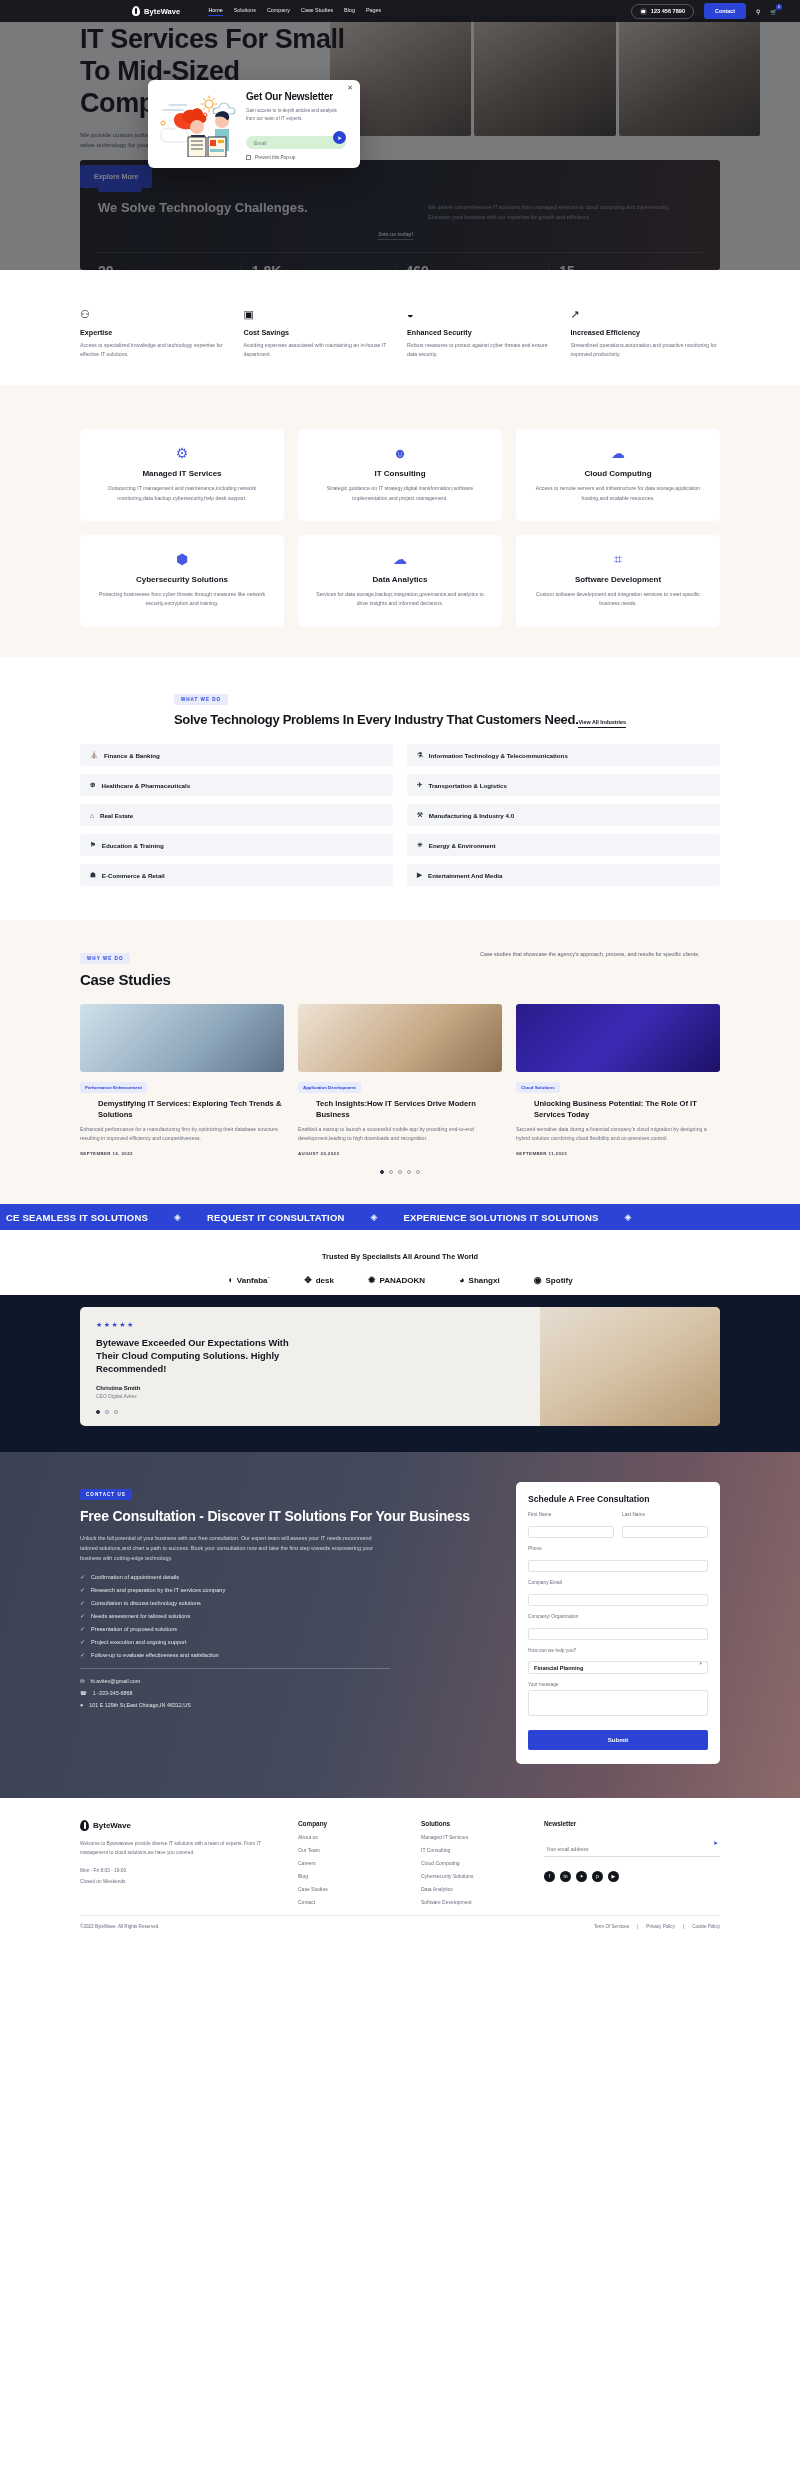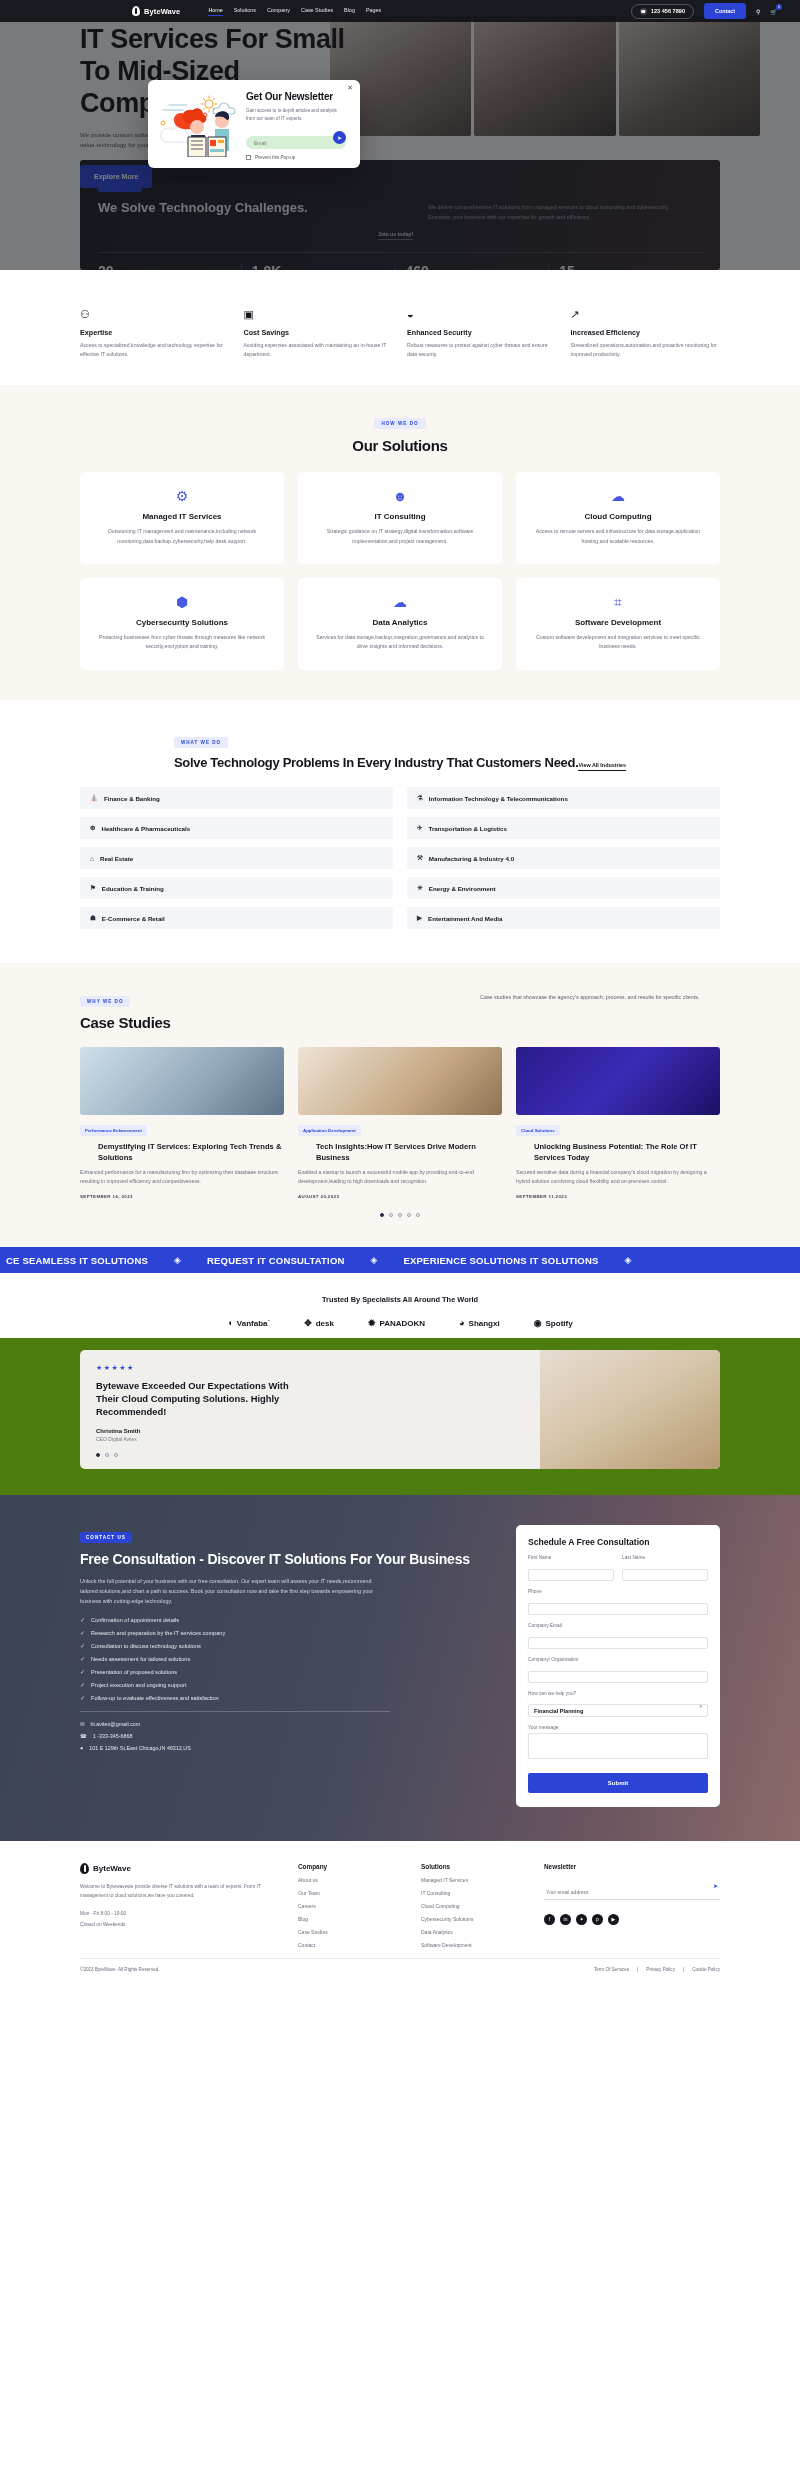--- a/index.html
+++ b/index.html
@@ -185,21 +185,21 @@
   .mq-sep { font-size: 9px; opacity: .95; }
 
   
   .trusted { background: #fff; padding: 22px 80px 10px; text-align: center; }
   .trusted-t { font-size: 7.4px; font-weight: 600; color: #13151c; }
   .logos { display: flex; justify-content: center; gap: 34px; margin-top: 14px; align-items: center; }
   .logo { display: flex; align-items: center; gap: 4px; font-size: 8px; font-weight: 700; color: #13151c; }
   .logo-mark { font-size: 9px; }
 
   
-  .testi-wrap { background: #4d7c0f; padding: 12px 80px 26px; }
+  .testi-wrap { background: #0f172a; padding: 12px 80px 26px; }
   .testi { display: flex; background: #f1efec; border-radius: 5px; overflow: hidden; min-height: 80px; }
   .testi-left { flex: 1; padding: 14px 16px 12px; }
   .stars { color: #2b44d6; font-size: 7px; letter-spacing: 1.5px; }
   .testi-q { font-size: 9.4px; font-weight: 700; line-height: 1.35; color: #13151c; margin-top: 8px; width: 200px; }
   .testi-n { font-size: 6px; font-weight: 700; color: #13151c; margin-top: 9px; }
   .testi-r { font-size: 5px; color: #777c89; margin-top: 2px; }
   .testi-dots { display: flex; gap: 5px; margin-top: 11px; }
   .testi-img { width: 180px; background: linear-gradient(150deg,#e6ddd2,#d8c6ab 45%,#b79a72); }
 
   
@@ -412,24 +412,20 @@
       <div class="feat-desc">Robust measures to protect against cyber threats and ensure data security.</div>
     </div>
     <div class="feature">
       <span class="feat-icon">↗</span>
       <div class="feat-title">Increased Efficiency</div>
       <div class="feat-desc">Streamlined operations,automation,and proactive monitoring for improved productivity.</div>
     </div>
   </div>
 
   <div class="solutions">
-    <div class="sec-center">
-      <span class="chip-light">HOW WE DO</span>
-      <div class="sec-title">Our Solutions</div>
-    </div>
     <div class="cards">
       <div class="card">
         <span class="card-icon">⚙</span>
         <div class="card-title">Managed IT Services</div>
         <div class="card-desc">Outsourcing IT management and maintenance,including network monitoring,data backup,cybersecurity,help desk support.</div>
       </div>
       <div class="card">
         <span class="card-icon">☻</span>
         <div class="card-title">IT Consulting</div>
         <div class="card-desc">Strategic guidance on IT strategy,digital transformation,software implementation,and project management.</div>

